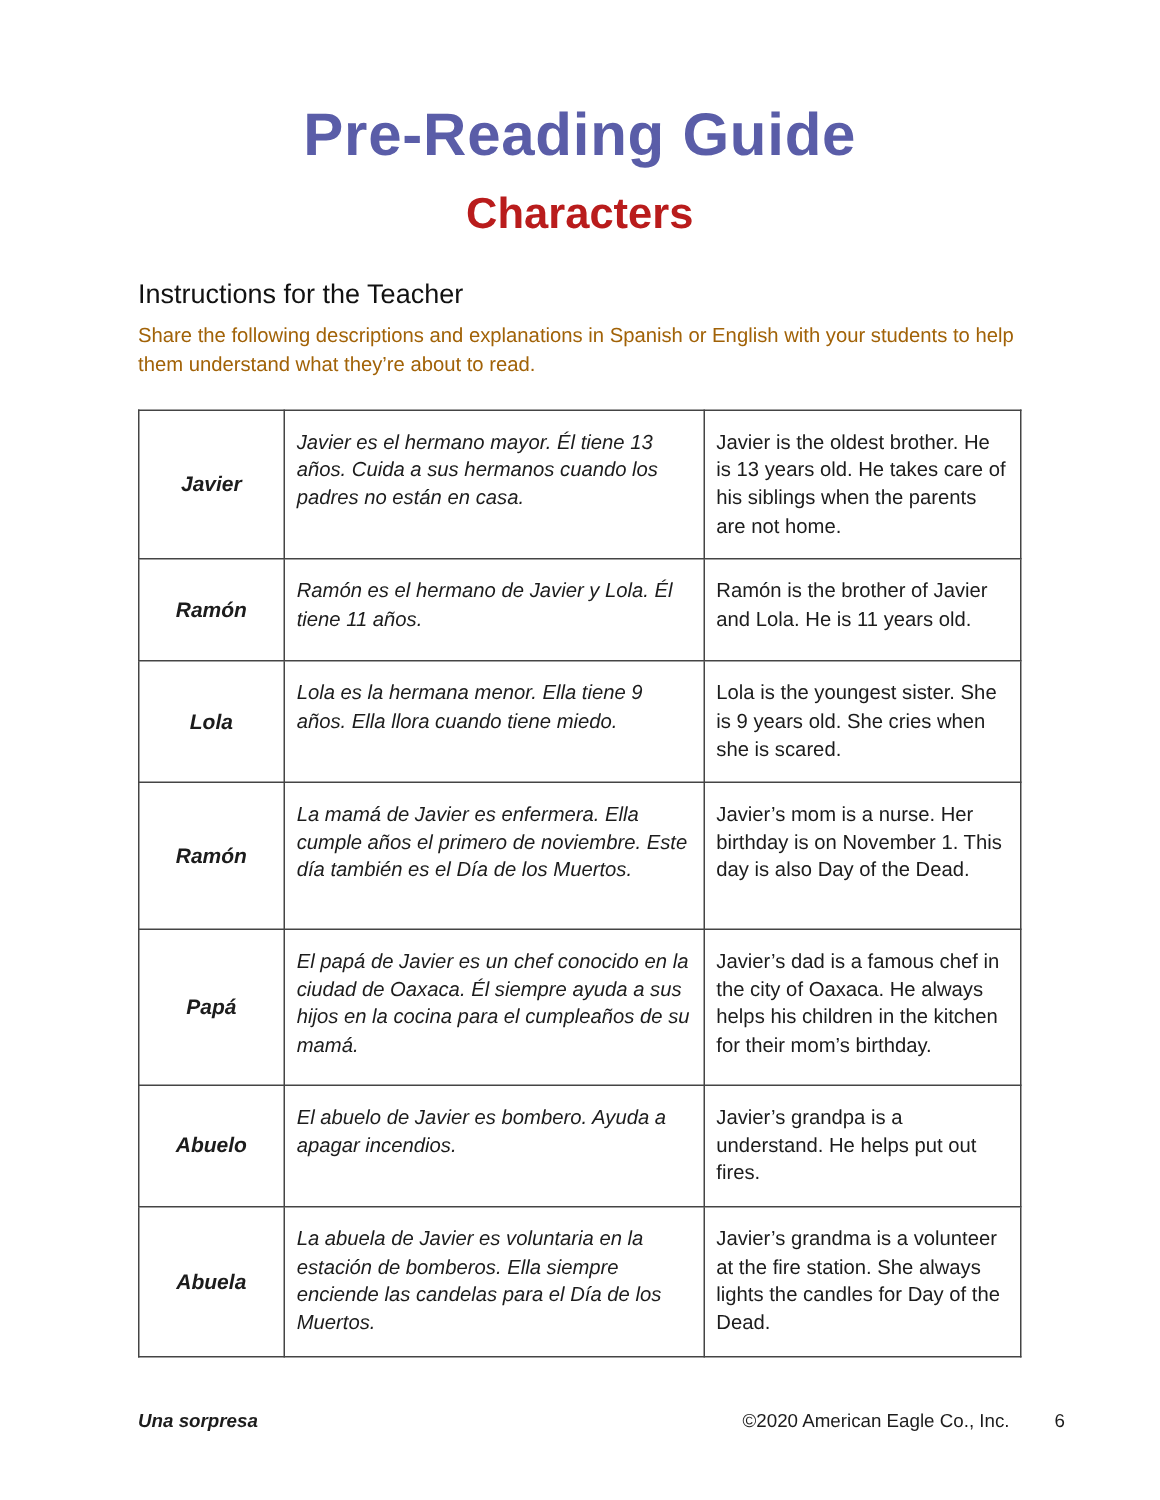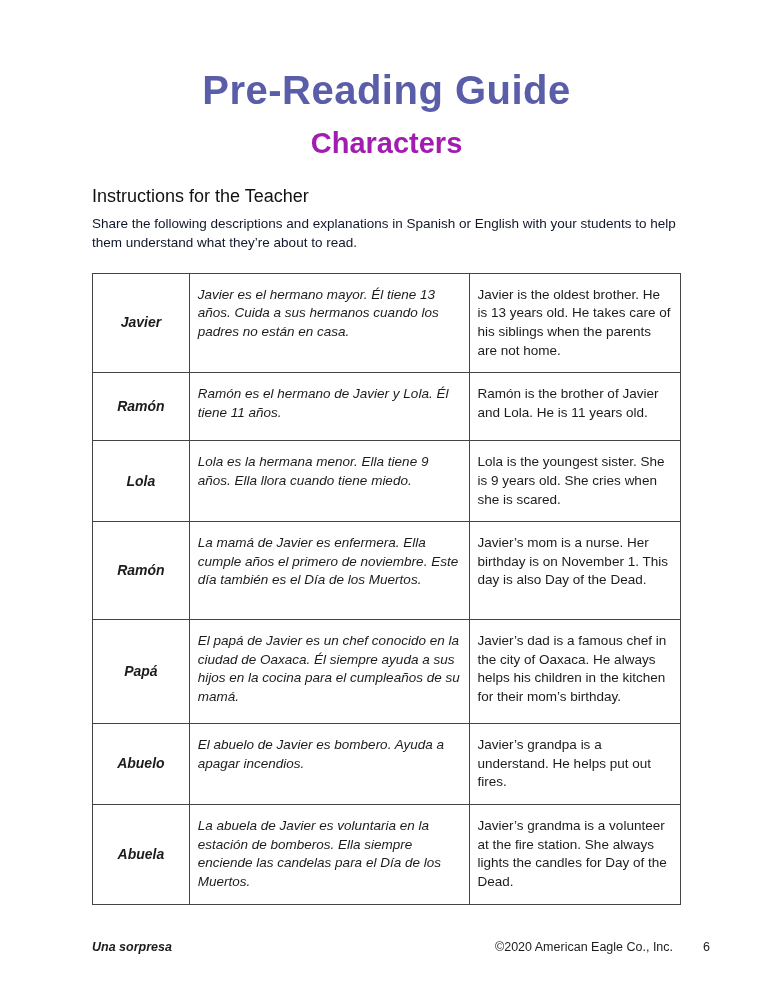--- a/index.html
+++ b/index.html
@@ -19,35 +19,35 @@
   .doc-title {
     text-align: center;
     color: #5a5da8;
     font-size: 40px;
     font-weight: 700;
     letter-spacing: 0.5px;
     margin-bottom: 14px;
   }
   .doc-subtitle {
     text-align: center;
-    color: #a21caf;
+    color: #b91c1c;
     font-size: 29px;
     font-weight: 700;
     margin-bottom: 26px;
   }
   .section-heading {
     font-size: 18px;
     font-weight: 400;
     color: #111111;
     margin-bottom: 8px;
   }
   .intro-text {
     font-size: 13.5px;
     line-height: 1.4;
-    color: #0f172a;
+    color: #a16207;
     margin-bottom: 20px;
     max-width: 585px;
   }
   table.characters {
     border-collapse: collapse;
     width: 589px;
     table-layout: fixed;
   }
   table.characters td {
     border: 1px solid #444444;

